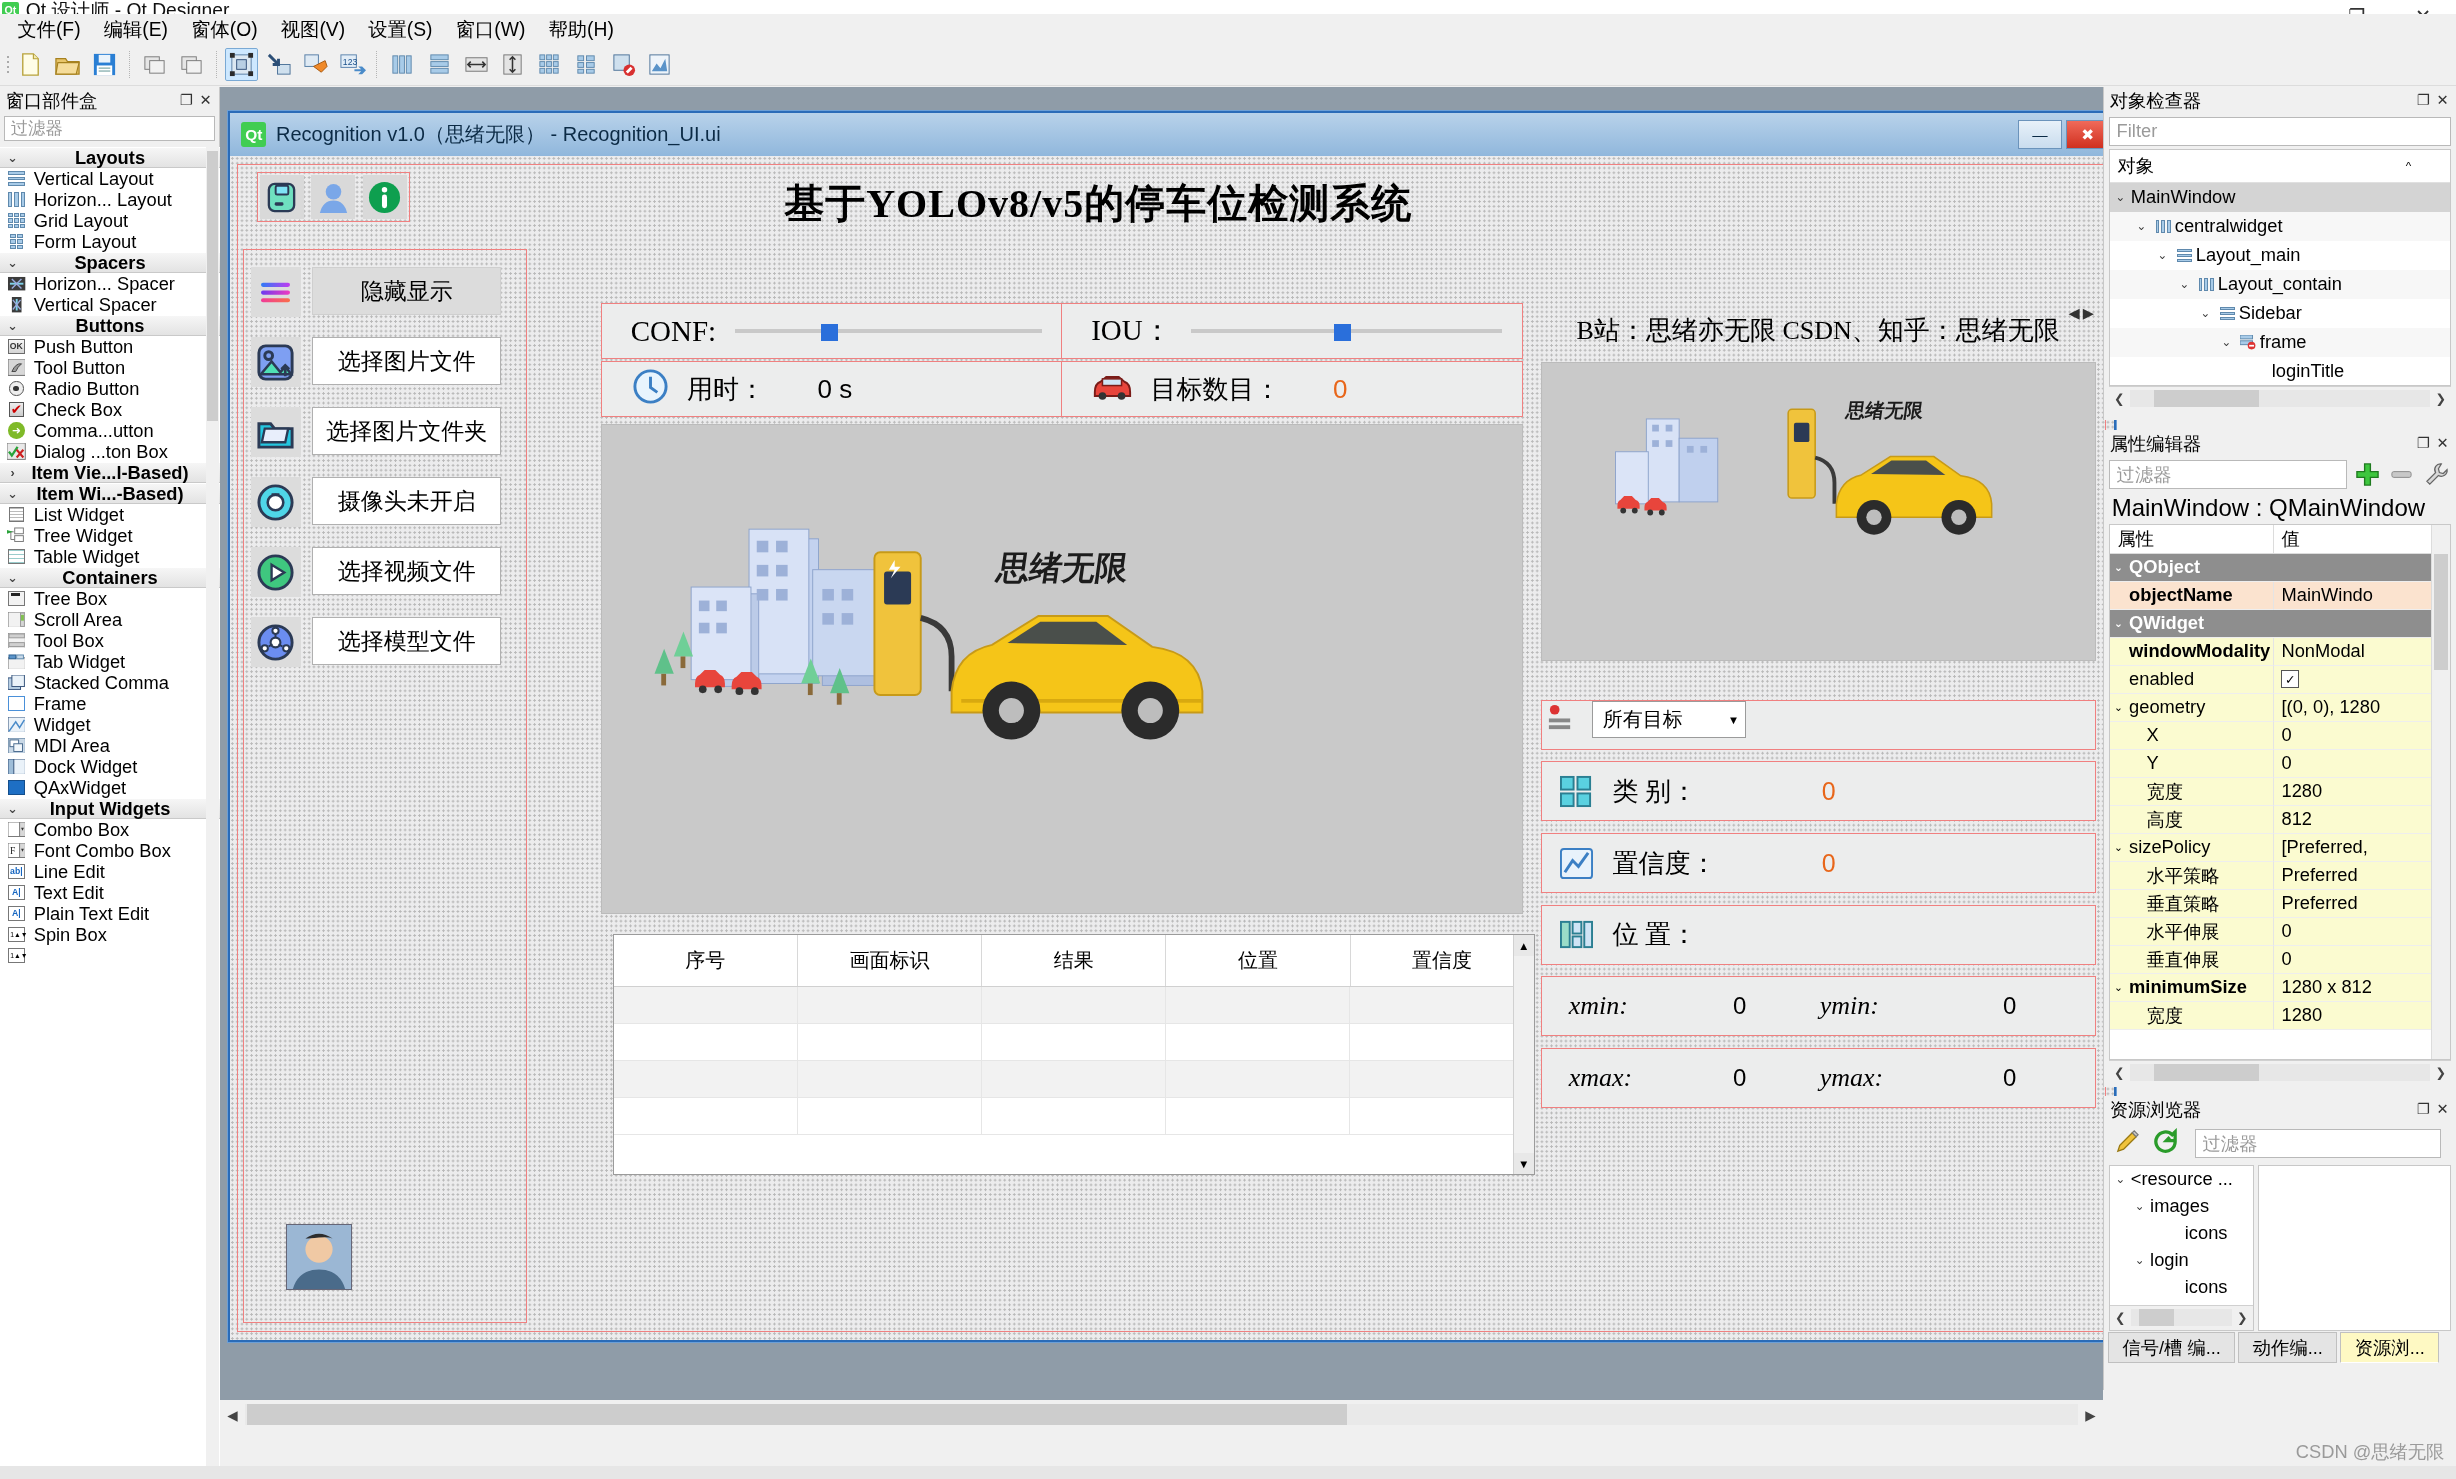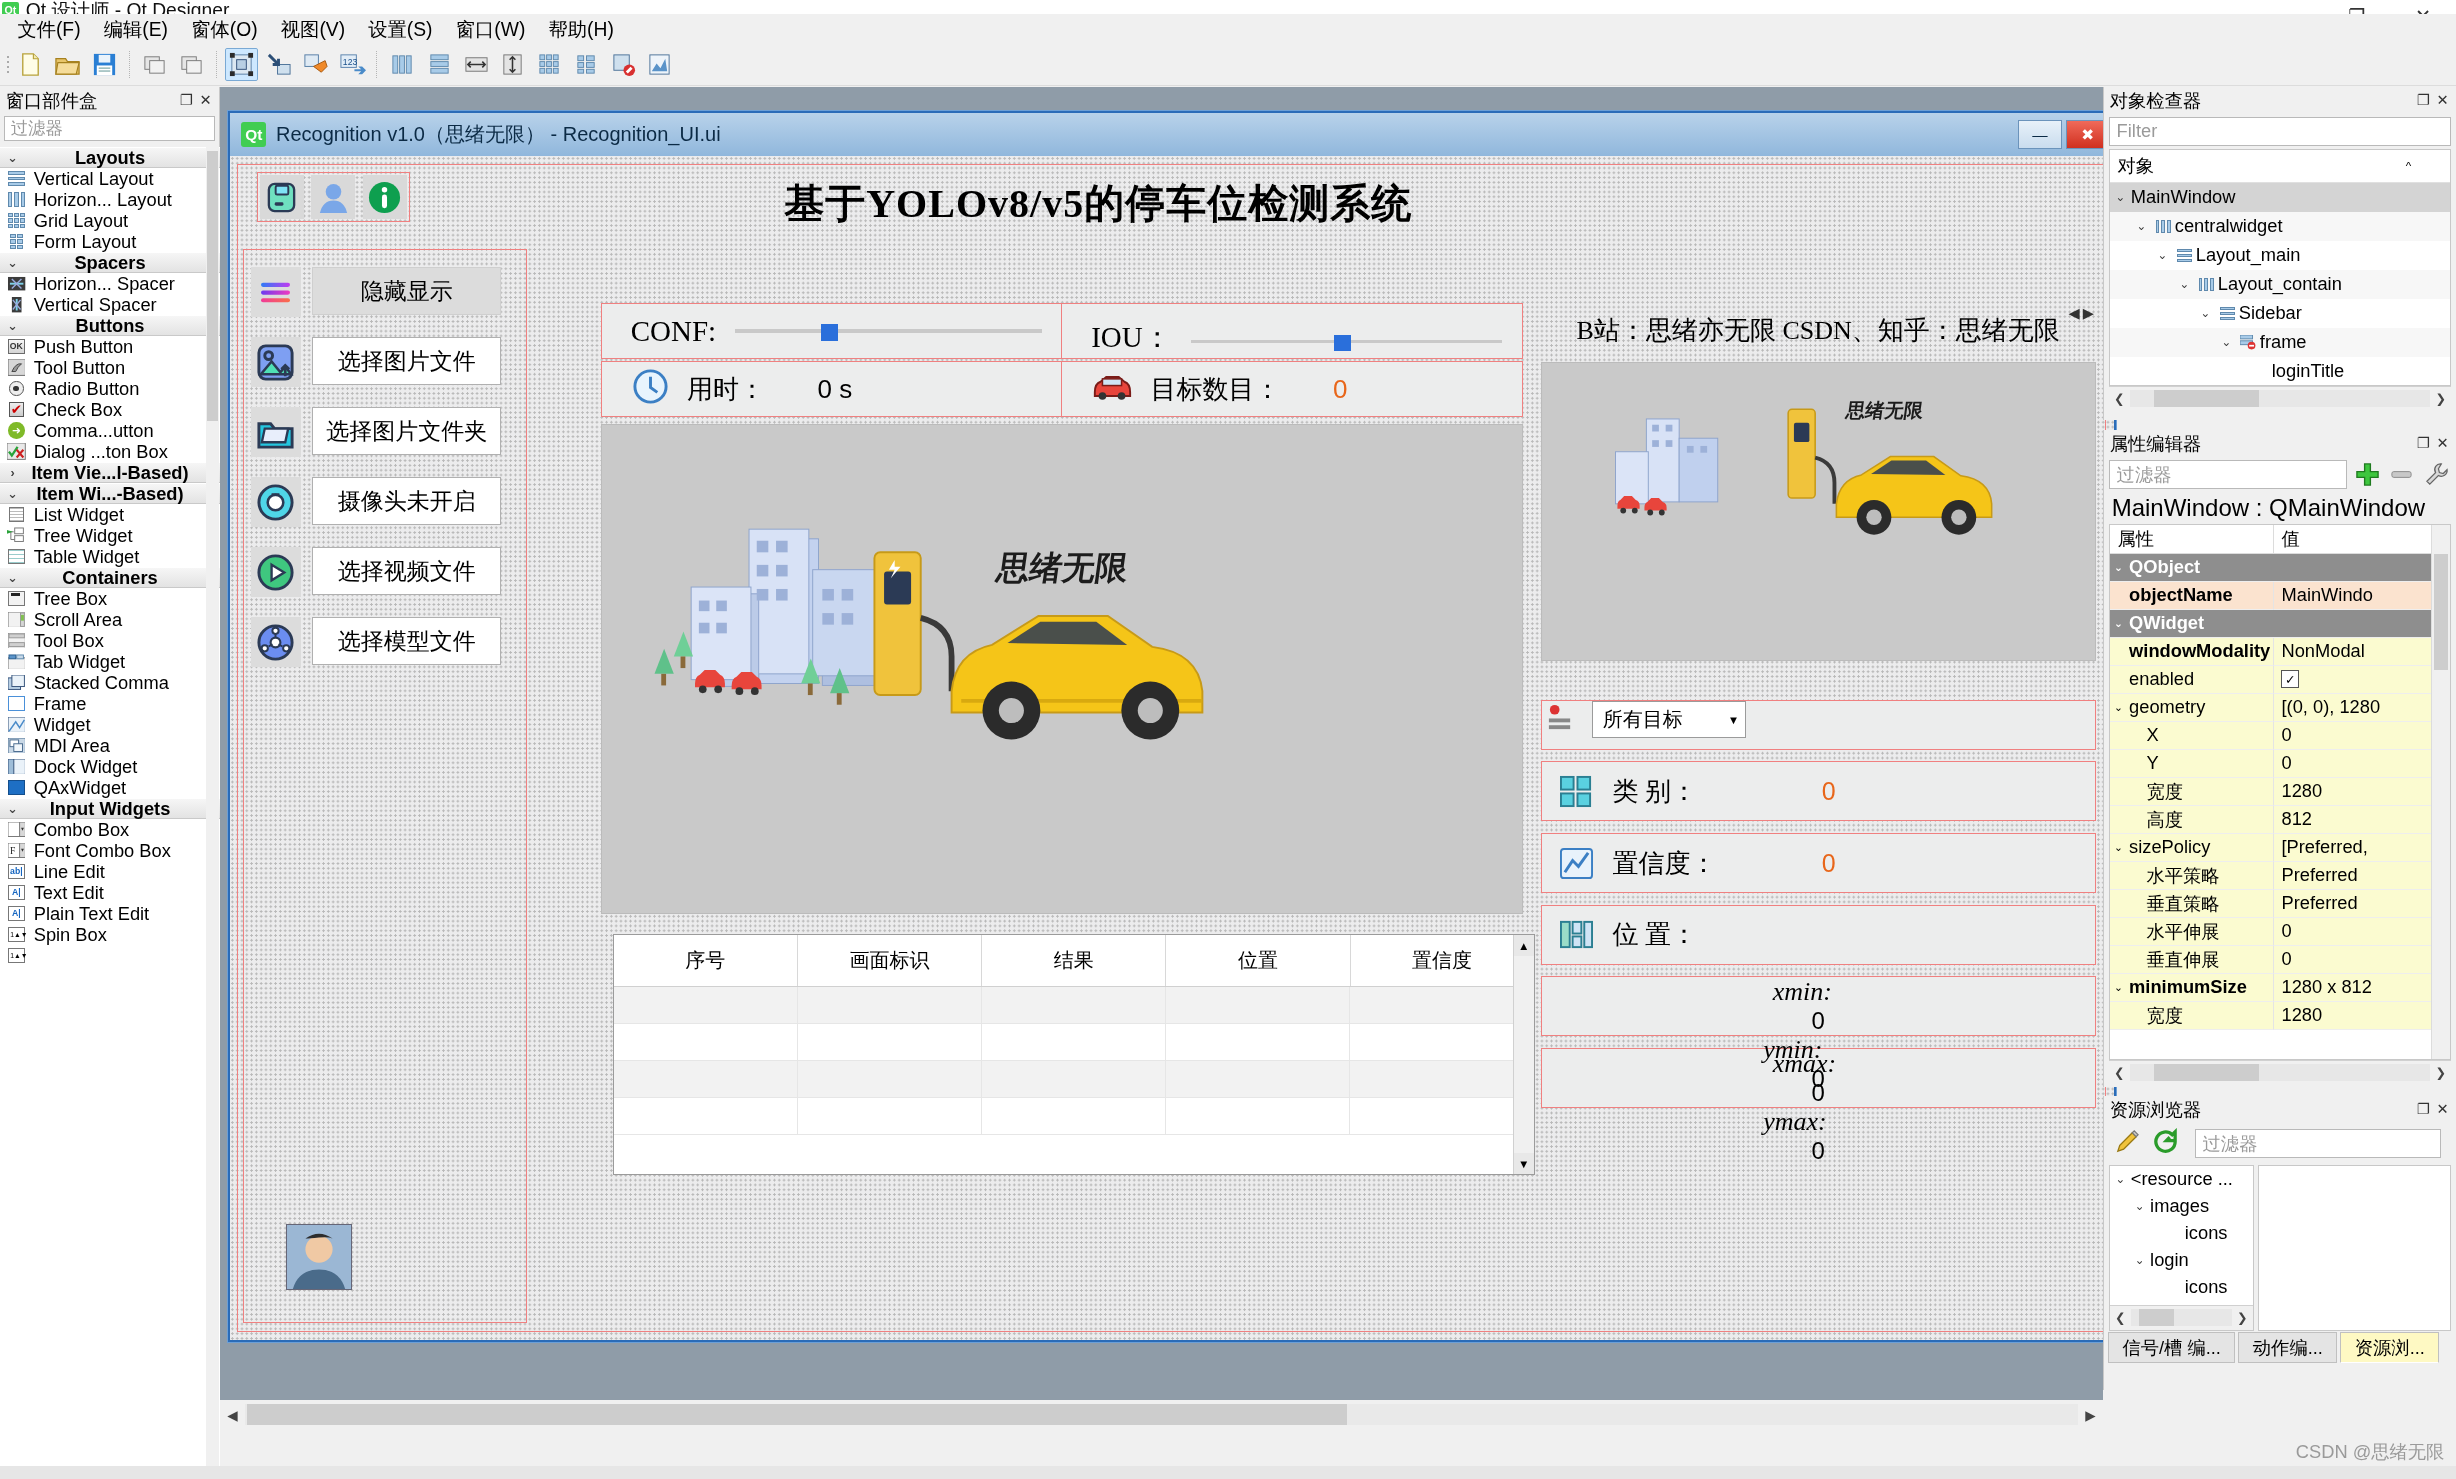--- a/index.html
+++ b/index.html
@@ -137,21 +137,21 @@
   .sb-row{ display:flex; align-items:flex-start; margin-bottom:20px; }
   .sb-ico{ width:50px;height:50px;background:#dcdcdc;display:flex;align-items:center;justify-content:center;}
   .sb-lbl{ margin-left:11.6px; width:189px;height:48px; background:#fff;border:1px solid #b0b0b0;
      display:flex;align-items:center;justify-content:center; font-size:23px; color:#000;}
   .sb-lbl.gray{ background:#dcdcdc; border-color:#cfcfcf; }
   .avatar{ position:absolute; left:35px; bottom:29px; width:66px;height:66px; overflow:hidden;
      background:#7fa5c8; border:1px solid #667; }
   .ci-row{ position:absolute; left:371px; top:147px; width:922px; height:56px;
     display:flex; background:#eceded;border:1px solid #f08080;}
   .ci-cell{ flex:1; display:flex;align-items:center; border-right:1px solid #f08080; padding-left:29px;}
-  .ci-cell:last-child{border-right:none;align-items:flex-end;}
+  .ci-cell:last-child{border-right:none;}
   .ci-name{ font-family:"Liberation Serif","DejaVu Serif",serif; font-size:29px; }
   .ci-slider{ flex:1; margin:0 19.3px; height:33px; position:relative; }
   .ci-slider .trk{ position:absolute;left:0;right:0;top:14.5px;height:3.9px;background:#c9c9c9;}
   .ci-slider .hnd{ position:absolute; top:9.7px; width:16.4px;height:16.4px;background:#2a6fdb;}
   .info-row{ position:absolute; left:371px; top:205px; width:922px; height:56px;
     display:flex; background:#eceded;border:1px solid #f08080;}
   .info-cell{ flex:1; display:flex;align-items:center; border-right:1px solid #f08080;padding-left:29px; gap:17.4px;}
   .info-cell:last-child{ border-right:none;}
   .info-lbl{ font-size:26px; font-family:"Liberation Serif","DejaVu Serif",serif;}
   .info-val{ font-size:26px; color:#e8661a; margin-left:35px;}
@@ -180,21 +180,21 @@
   .rc-img{ height:299px; background:#c9c9c9; border:1px solid #bbb; margin-top:2.9px; position:relative; overflow:hidden;}
   .rc-sel{ margin-top:39px; height:50px; display:flex;align-items:flex-start; border:1px solid #f08080; background:#eceded; padding-left:2px;}
   .rc-sel .dot{ width:33px;height:33px;display:flex;align-items:center;justify-content:center;}
   .rc-combo{ margin-left:15.4px; width:154px;height:37px;background:#fff;border:1px solid #9b9b9b;
      display:flex;align-items:center;padding-left:9.7px;font-size:20px; position:relative;}
   .rc-combo .cv{ position:absolute; right:5.8px; font-size:11.6px;}
   .rc-item{ margin-top:11.6px; height:60px; display:flex;align-items:center;border:1px solid #f08080;background:#eceded;padding-left:13.5px;}
   .rc-item .ico{ width:42px;height:39px;display:flex;align-items:center;justify-content:center;}
   .rc-item .lb{ margin-left:15.4px; font-size:26px; font-family:"Liberation Serif","DejaVu Serif",serif;}
   .rc-item .vl{ margin-left:auto; margin-right:48%; font-size:25px; color:#e8661a;}
-  .rc-xy{ margin-top:11.6px; height:60px; display:flex;align-items:center;border:1px solid #f08080;background:#eceded;flex-direction:column;}
+  .rc-xy{ margin-top:11.6px; height:60px; display:flex;align-items:center;border:1px solid #f08080;background:#eceded;}
   .rc-xy .k{ width:145px; padding-left:27px; font-style:italic; font-size:26px;
      font-family:"Liberation Serif","DejaVu Serif",serif;}
   .rc-xy .v{ width:106px; text-align:center; font-size:24px;}
   
   .rdock{ position:absolute; right:0; width:353px; background:#f0f0f0; border-left:1px solid #c8c8c8;}
   .oi{ top:87px; height:333px; }
   .pe{ top:430px; height:657px; }
   .rb{ top:1096px; height:294px; }
   .filterbox{ margin:2.9px 4.8px; height:29px;background:#fff;border:1px solid #b9b9b9;display:flex;align-items:center;
       padding-left:6.8px;color:#9a9a9a;font-size:18.3px;}

